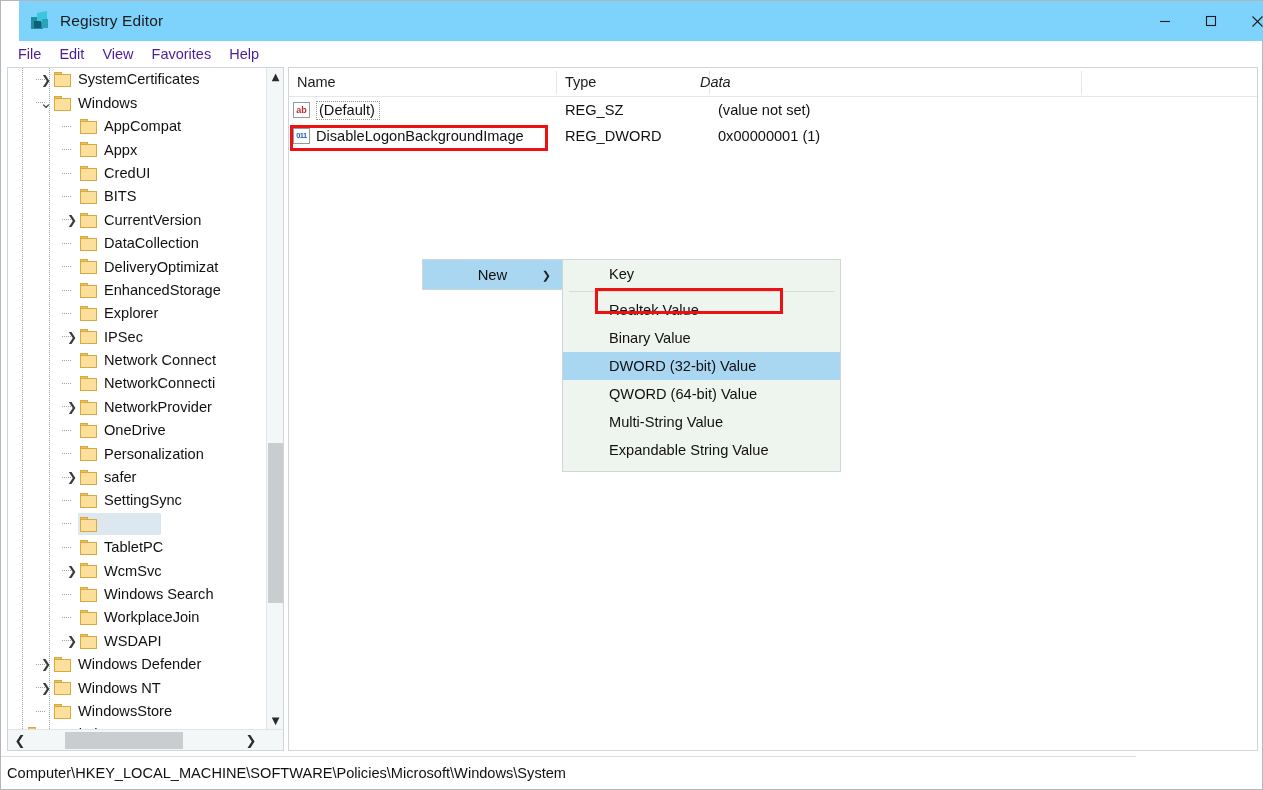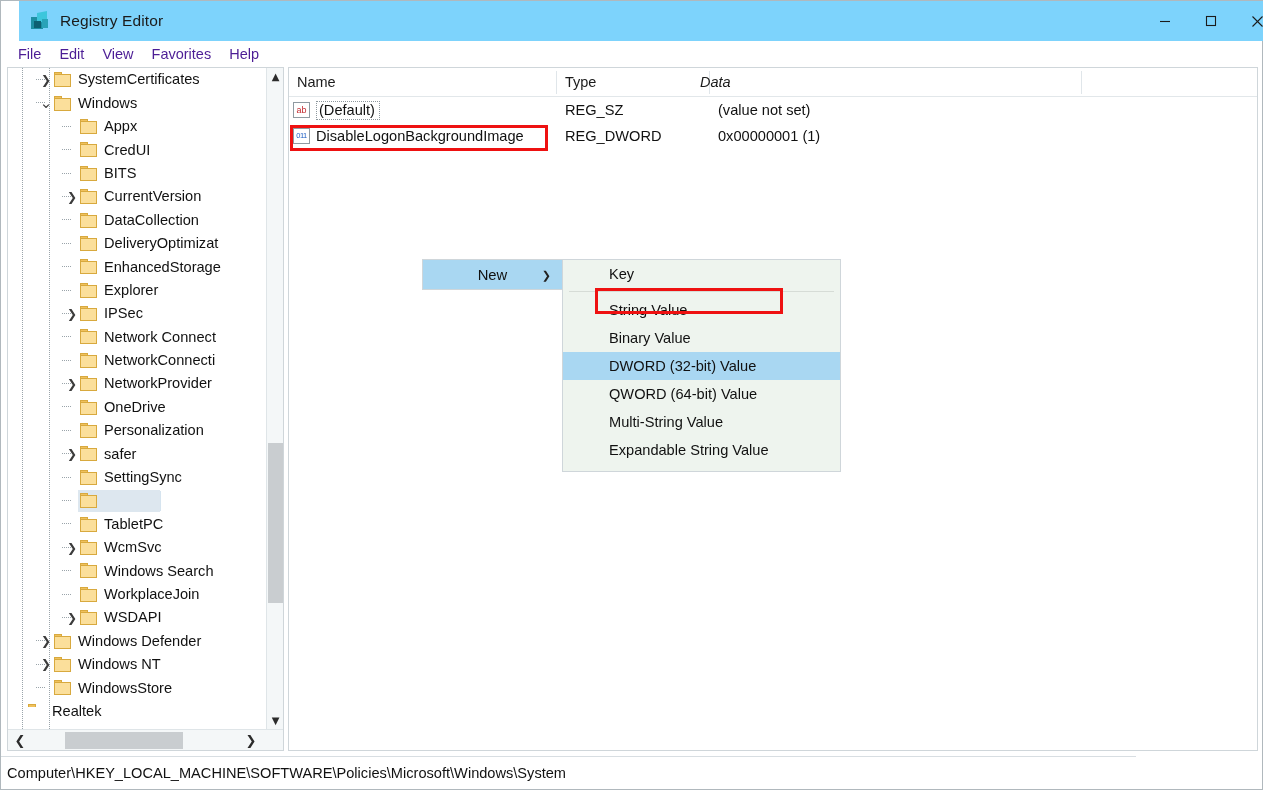--- a/index.html
+++ b/index.html
@@ -173,21 +173,21 @@
   }
   .cell { position: absolute; display: flex; align-items: center; }
   .val-icon {
     width: 17px; height: 16px; flex: none; margin-right: 6px;
     position: relative; background: #ffffff;
     border: 1px solid #8f9aa1;
   }
   .val-icon .glyph {
     position: absolute; left: 0; top: 0; right: 0; bottom: 0;
     display: flex; align-items: center; justify-content: center;
-    font-size: 9px; font-weight: normal; line-height: 1;
+    font-size: 9px; font-weight: bold; line-height: 1;
     font-family: "Liberation Sans", sans-serif;
   }
   .val-icon.sz .glyph { color: #c1292e; }
   .val-icon.dword .glyph { color: #1f5fc4; font-size: 7.5px; letter-spacing: -.5px; }
   .default-name {
     border: 1px dotted #8d979d; padding: 0 4px 1px 2px;
   }
 
   
   .ctx-new {
@@ -301,20 +301,29 @@
             </span>
             <span class="lbl">Windows</span>
           </div>
           <div class="tree-row">
             <div class="dash" style="left: 54px; top: 11px;"></div>
             <span class="chev" style="margin-left: 56px;"></span>
             <span class="folder">
               <span class="tab"></span>
               <span class="body"></span>
             </span>
+            <span class="lbl">AppCompat</span>
+          </div>
+          <div class="tree-row">
+            <div class="dash" style="left: 54px; top: 11px;"></div>
+            <span class="chev" style="margin-left: 56px;"></span>
+            <span class="folder">
+              <span class="tab"></span>
+              <span class="body"></span>
+            </span>
             <span class="lbl">Appx</span>
           </div>
           <div class="tree-row">
             <div class="dash" style="left: 54px; top: 11px;"></div>
             <span class="chev" style="margin-left: 56px;"></span>
             <span class="folder">
               <span class="tab"></span>
               <span class="body"></span>
             </span>
             <span class="lbl">CredUI</span>
@@ -586,21 +595,21 @@
       <span>New</span>
       <span class="arrow-r">❯</span>
     </div>
 
     <div class="ctx-sub" id="ctx-sub">
         <div class="item">
           <span>Key</span>
         </div>
         <div class="sep"></div>
         <div class="item">
-          <span>String Value</span>
+          <span>Realtek Value</span>
         </div>
         <div class="item">
           <span>Binary Value</span>
         </div>
         <div class="item highlight">
           <span>DWORD (32-bit) Value</span>
         </div>
         <div class="item">
           <span>QWORD (64-bit) Value</span>
         </div>

